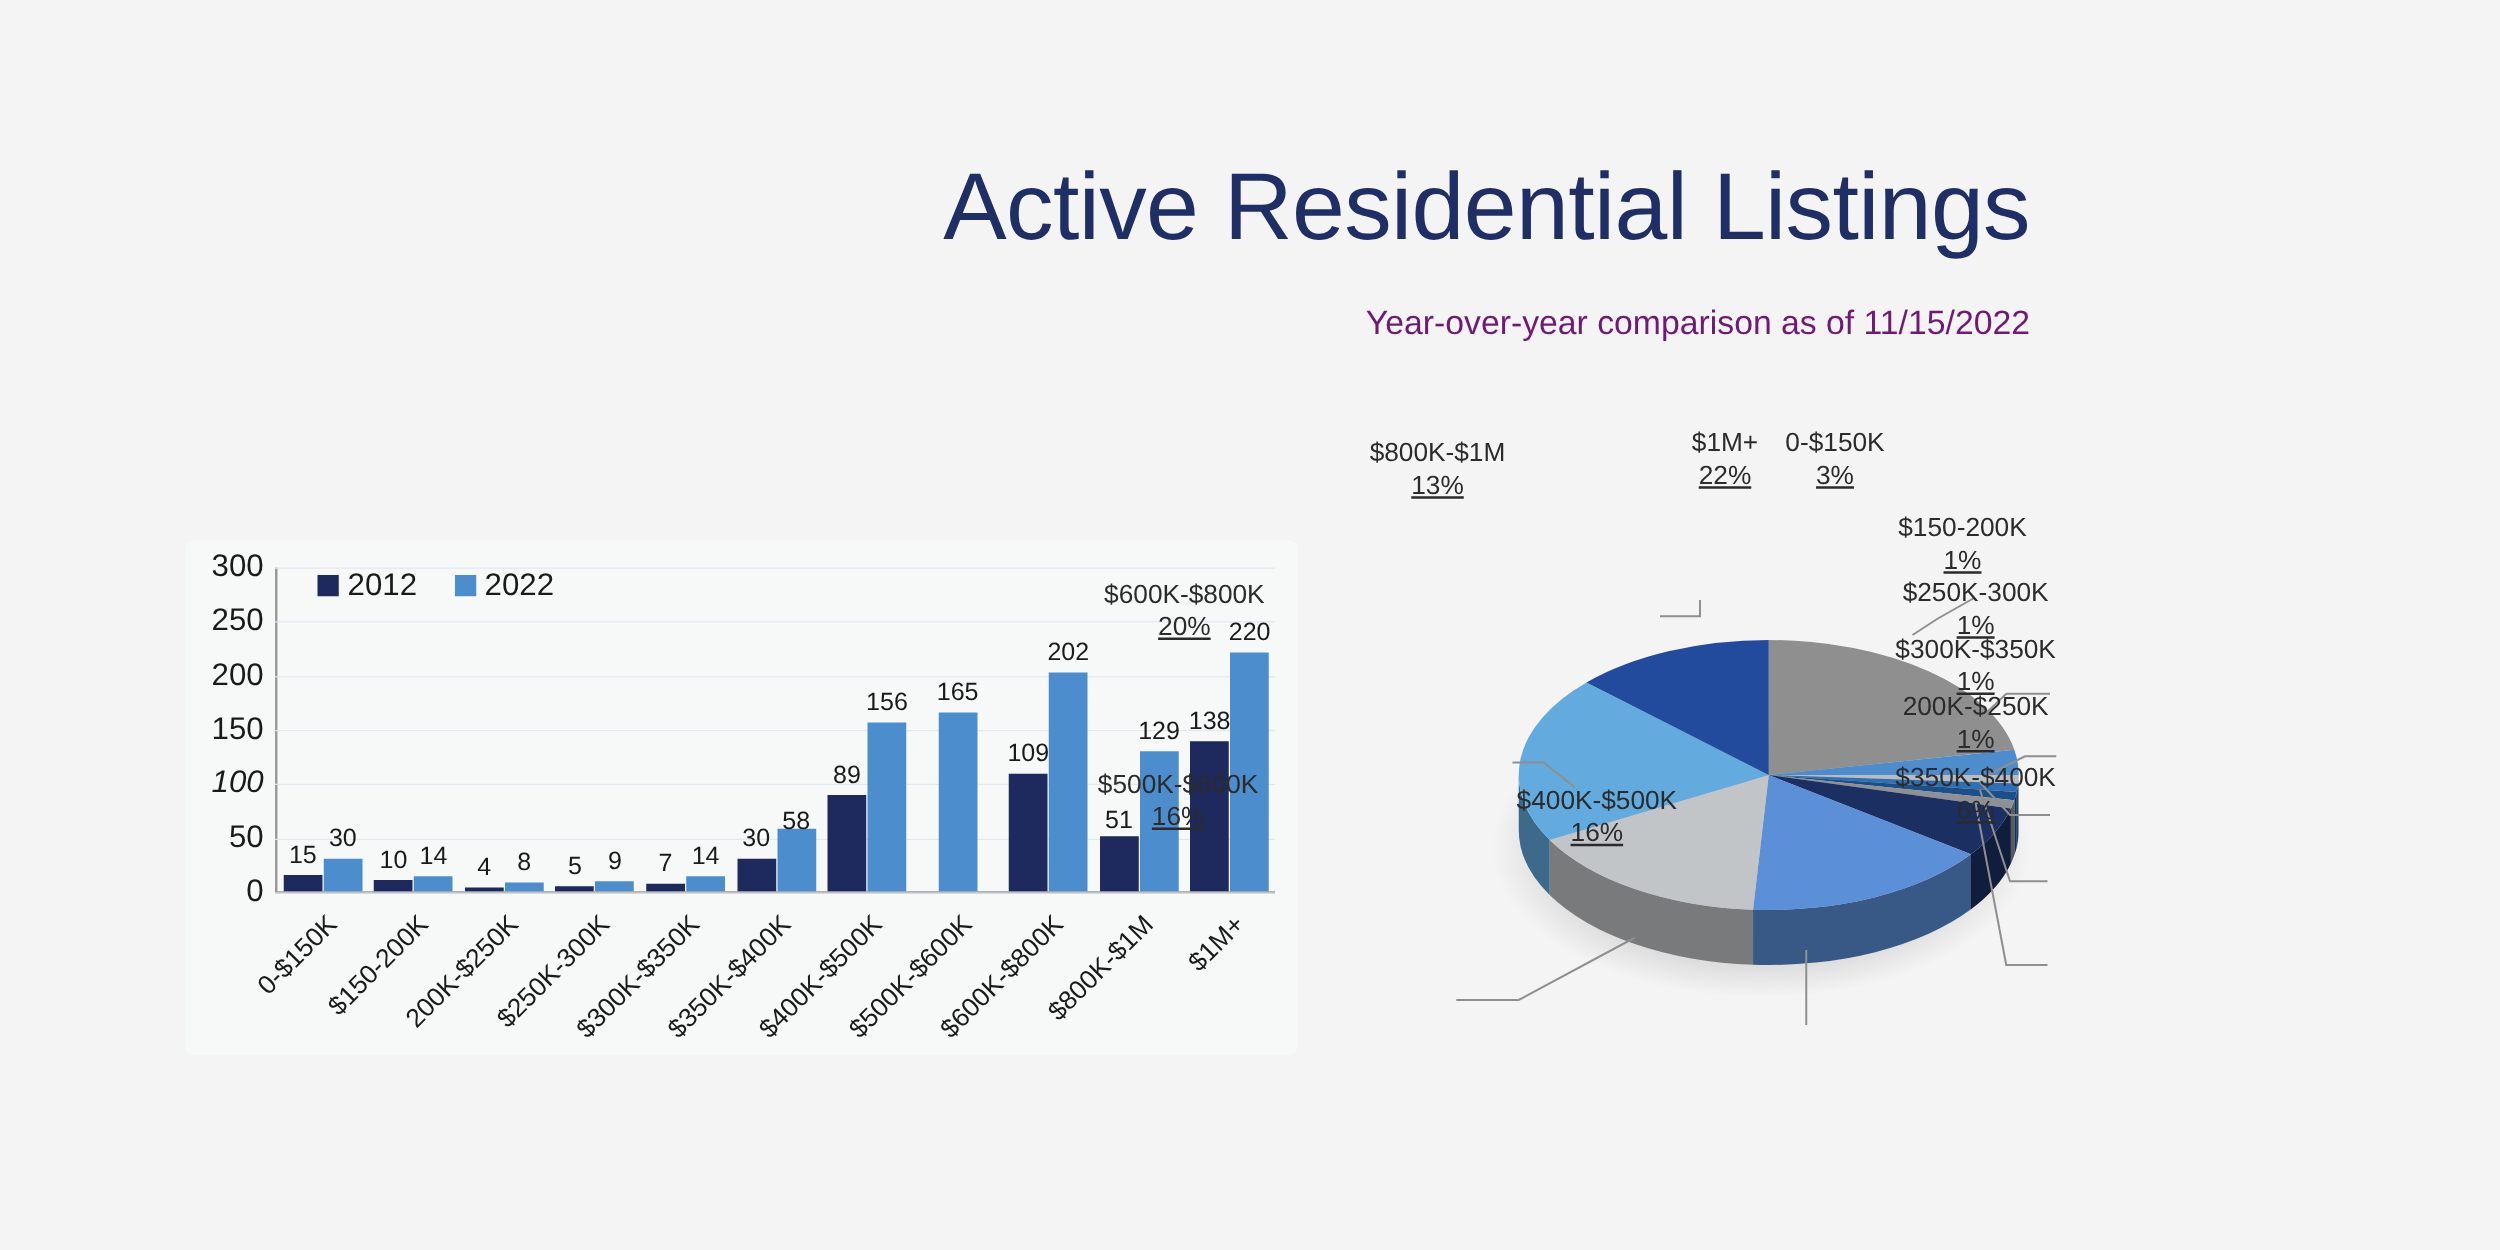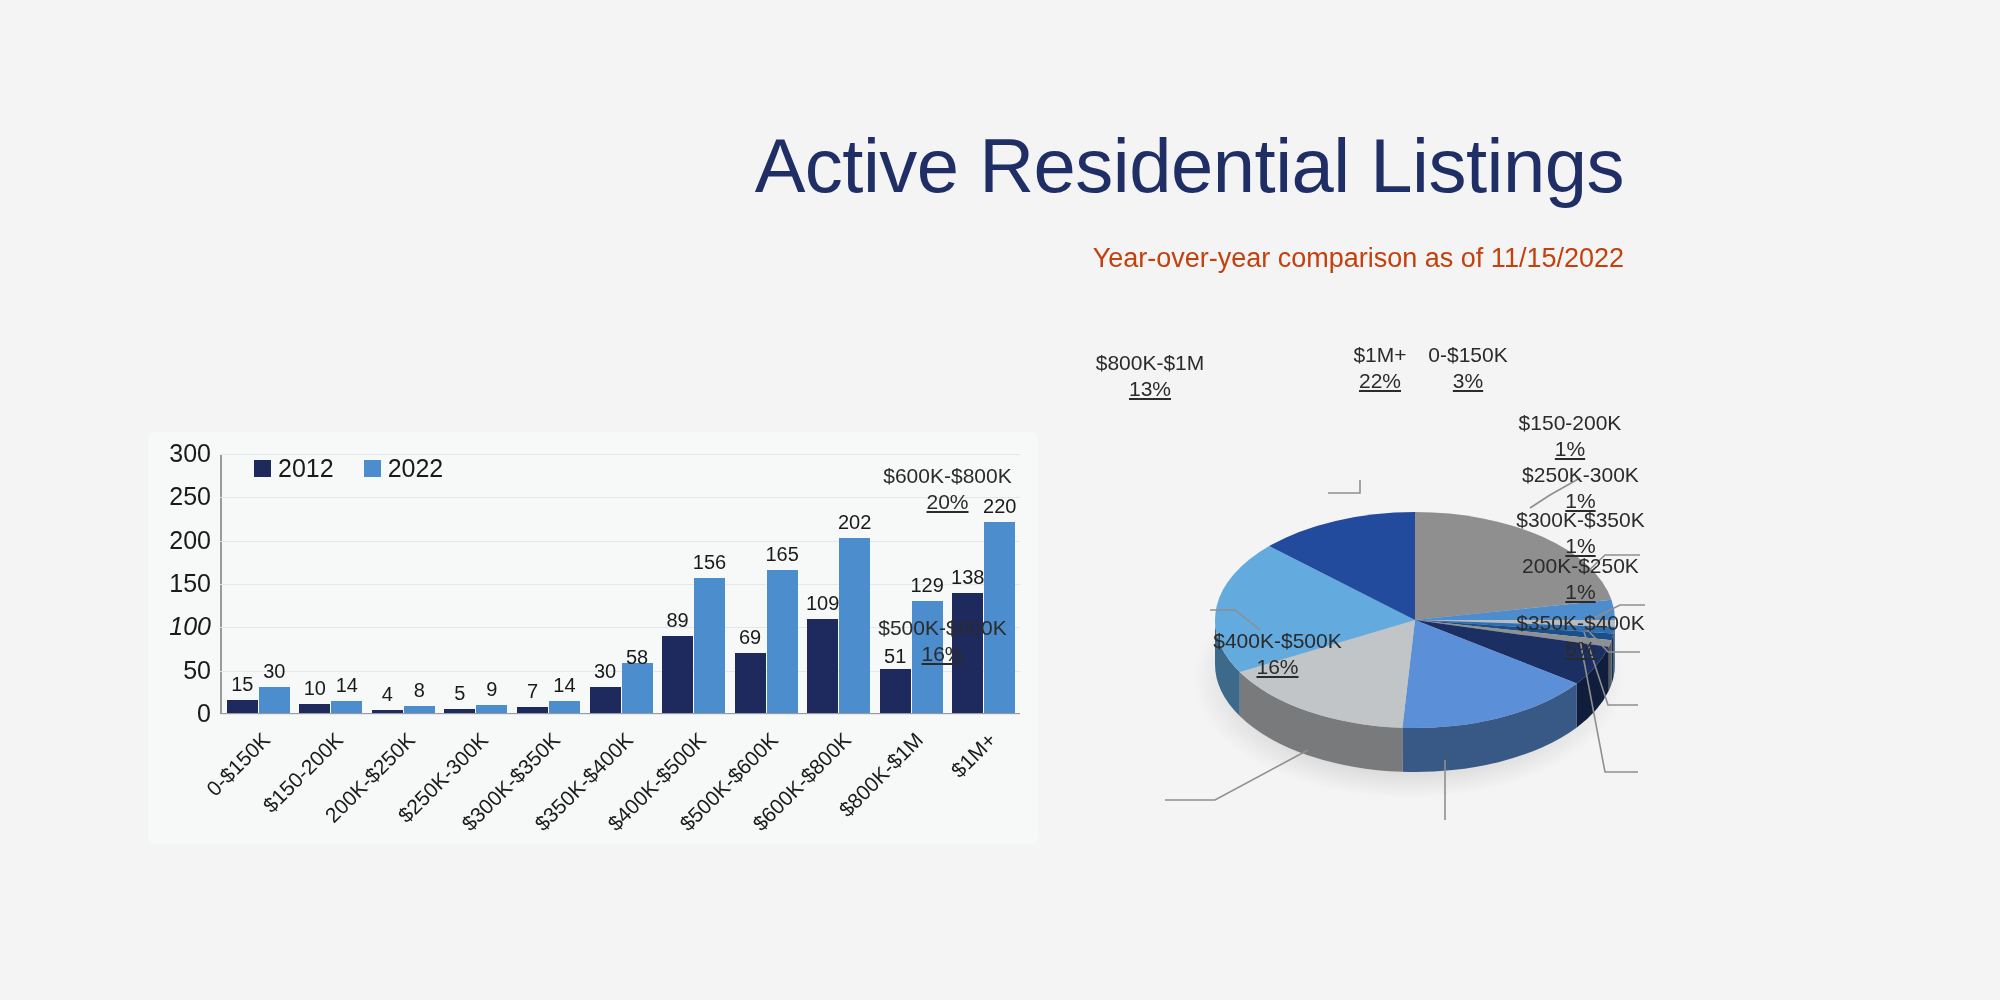--- a/index.html
+++ b/index.html
@@ -17,21 +17,21 @@
   }
   #page-title {
     position: absolute; right: 52px; top: 128px;
     font-size: 76px; font-weight: 400; letter-spacing: -0.5px;
     color: #1f2f66; line-height: 1;
     white-space: nowrap;
   }
   #page-subtitle {
     position: absolute; right: 52px; top: 243px;
     font-size: 27px; font-weight: 400;
-    color: #c2410c; white-space: nowrap;
+    color: #701a75; white-space: nowrap;
   }
 
   
   #bar-panel {
     position: absolute; left: 148px; top: 432px;
     width: 890px; height: 412px;
     background: #f7f8f8;
     border-radius: 7px;
   }
   #bar-plot {
@@ -214,24 +214,20 @@
             <div class="bar-wrap">
               <div class="bar" style="height: 77.1333px; background: rgb(30, 42, 94);"></div>
               <div class="bar-value" style="bottom: 81.1333px;">89</div>
             </div>
             <div class="bar-wrap">
               <div class="bar" style="height: 135.2px; background: rgb(76, 141, 205);"></div>
               <div class="bar-value" style="bottom: 139.2px;">156</div>
             </div>
           </div>
           <div class="bar-group">
-            <div class="bar-wrap">
-              <div class="bar" style="height: 59.8px; background: rgb(30, 42, 94);"></div>
-              <div class="bar-value" style="bottom: 63.8px;">69</div>
-            </div>
             <div class="bar-wrap">
               <div class="bar" style="height: 143px; background: rgb(76, 141, 205);"></div>
               <div class="bar-value" style="bottom: 147px;">165</div>
             </div>
           </div>
           <div class="bar-group">
             <div class="bar-wrap">
               <div class="bar" style="height: 94.4667px; background: rgb(30, 42, 94);"></div>
               <div class="bar-value" style="bottom: 98.4667px;">109</div>
             </div>

